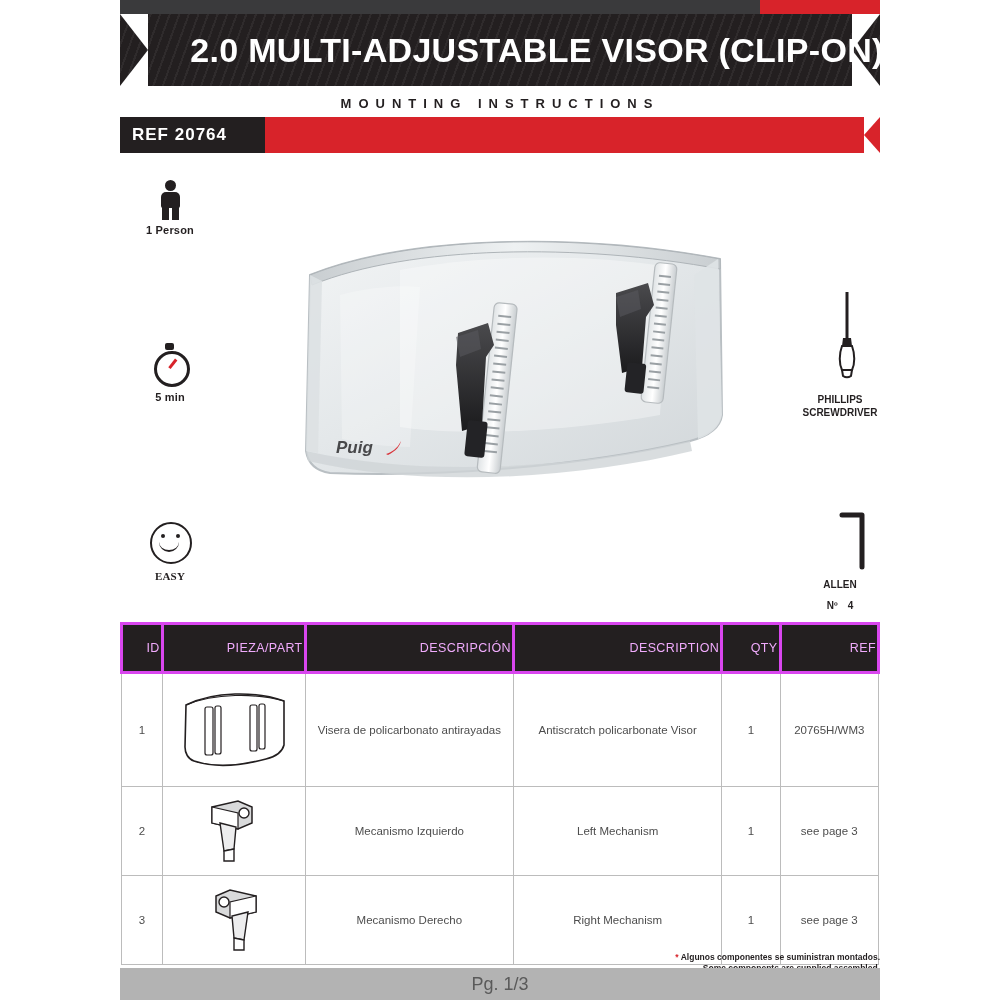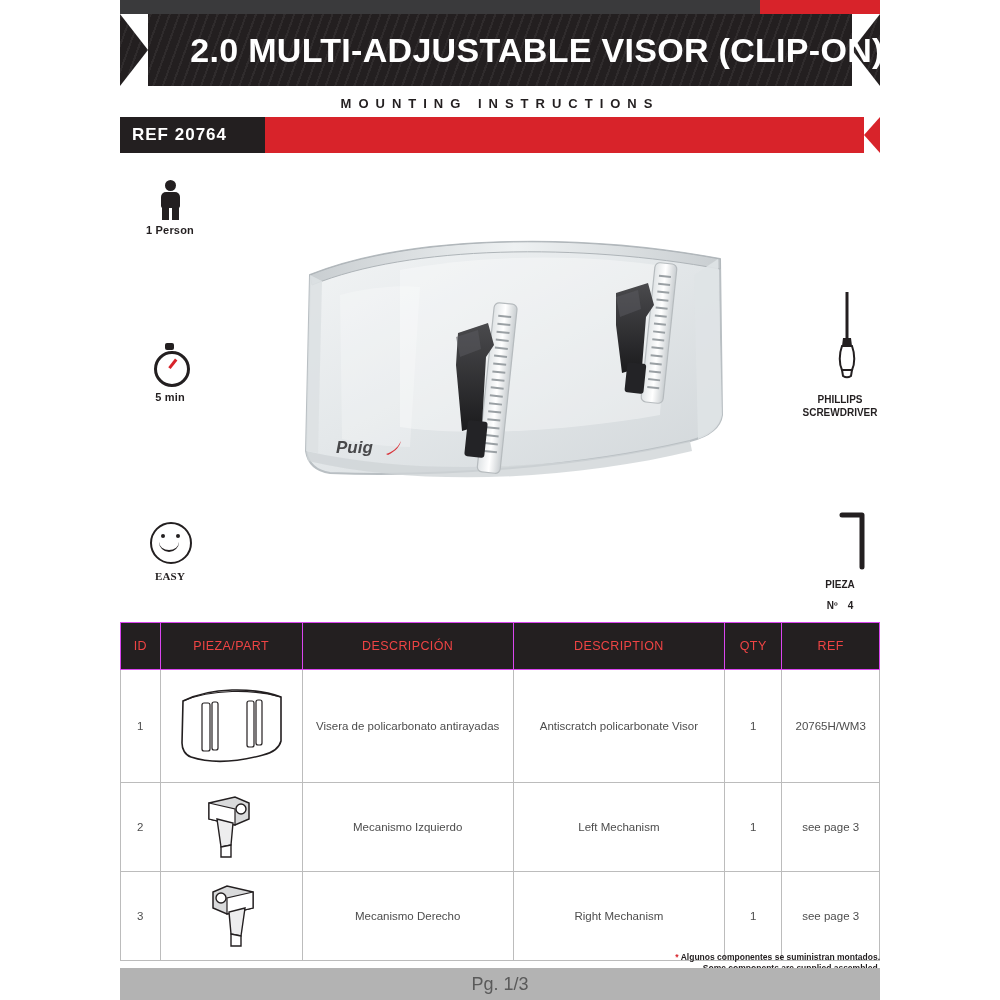--- a/index.html
+++ b/index.html
@@ -200,26 +200,27 @@
   
   .parts-table {
     position: absolute;
     left: 120px; top: 622px;
     width: 760px;
     border-collapse: collapse;
     font-size: 11.5px;
   }
   .parts-table th {
     background: #231f20;
-    color: #ef4444;
+    color: #f0abfc;
     font-weight: normal;
     font-size: 12.5px;
     height: 44px;
-    border: 1px solid #d946ef;
+    border: 3px solid #d946ef;
     letter-spacing: 0.4px;
+    text-align: right;
   }
   .parts-table td {
     border: 1px solid #bcbcbc;
     text-align: center;
     color: #4d4d4d;
     height: 86px;
     font-size: 11.5px;
   }
   .col-id { width: 38px; }
   .col-part { width: 140px; }
@@ -414,21 +415,21 @@
     <div>PHILLIPS</div>
     <div>SCREWDRIVER</div>
   </div>
 </div>
 
 <div class="tool-block" id="allen-block">
   <svg width="120" height="70" viewBox="0 0 120 70">
     <path d="M 62 10 L 82 10 L 82 62" fill="none" stroke="#231f20" stroke-width="5" stroke-linecap="round" stroke-linejoin="round"></path>
   </svg>
   <div class="label allen-label-row">
-    <span>PIEZA</span>
+    <span>ALLEN</span>
   </div>
   <div class="label allen-label-row" style="margin-top:8px;">
     <span>Nº</span>
     <span>4</span>
   </div>
 </div>
 
 <table class="parts-table">
   <thead>
     <tr>

